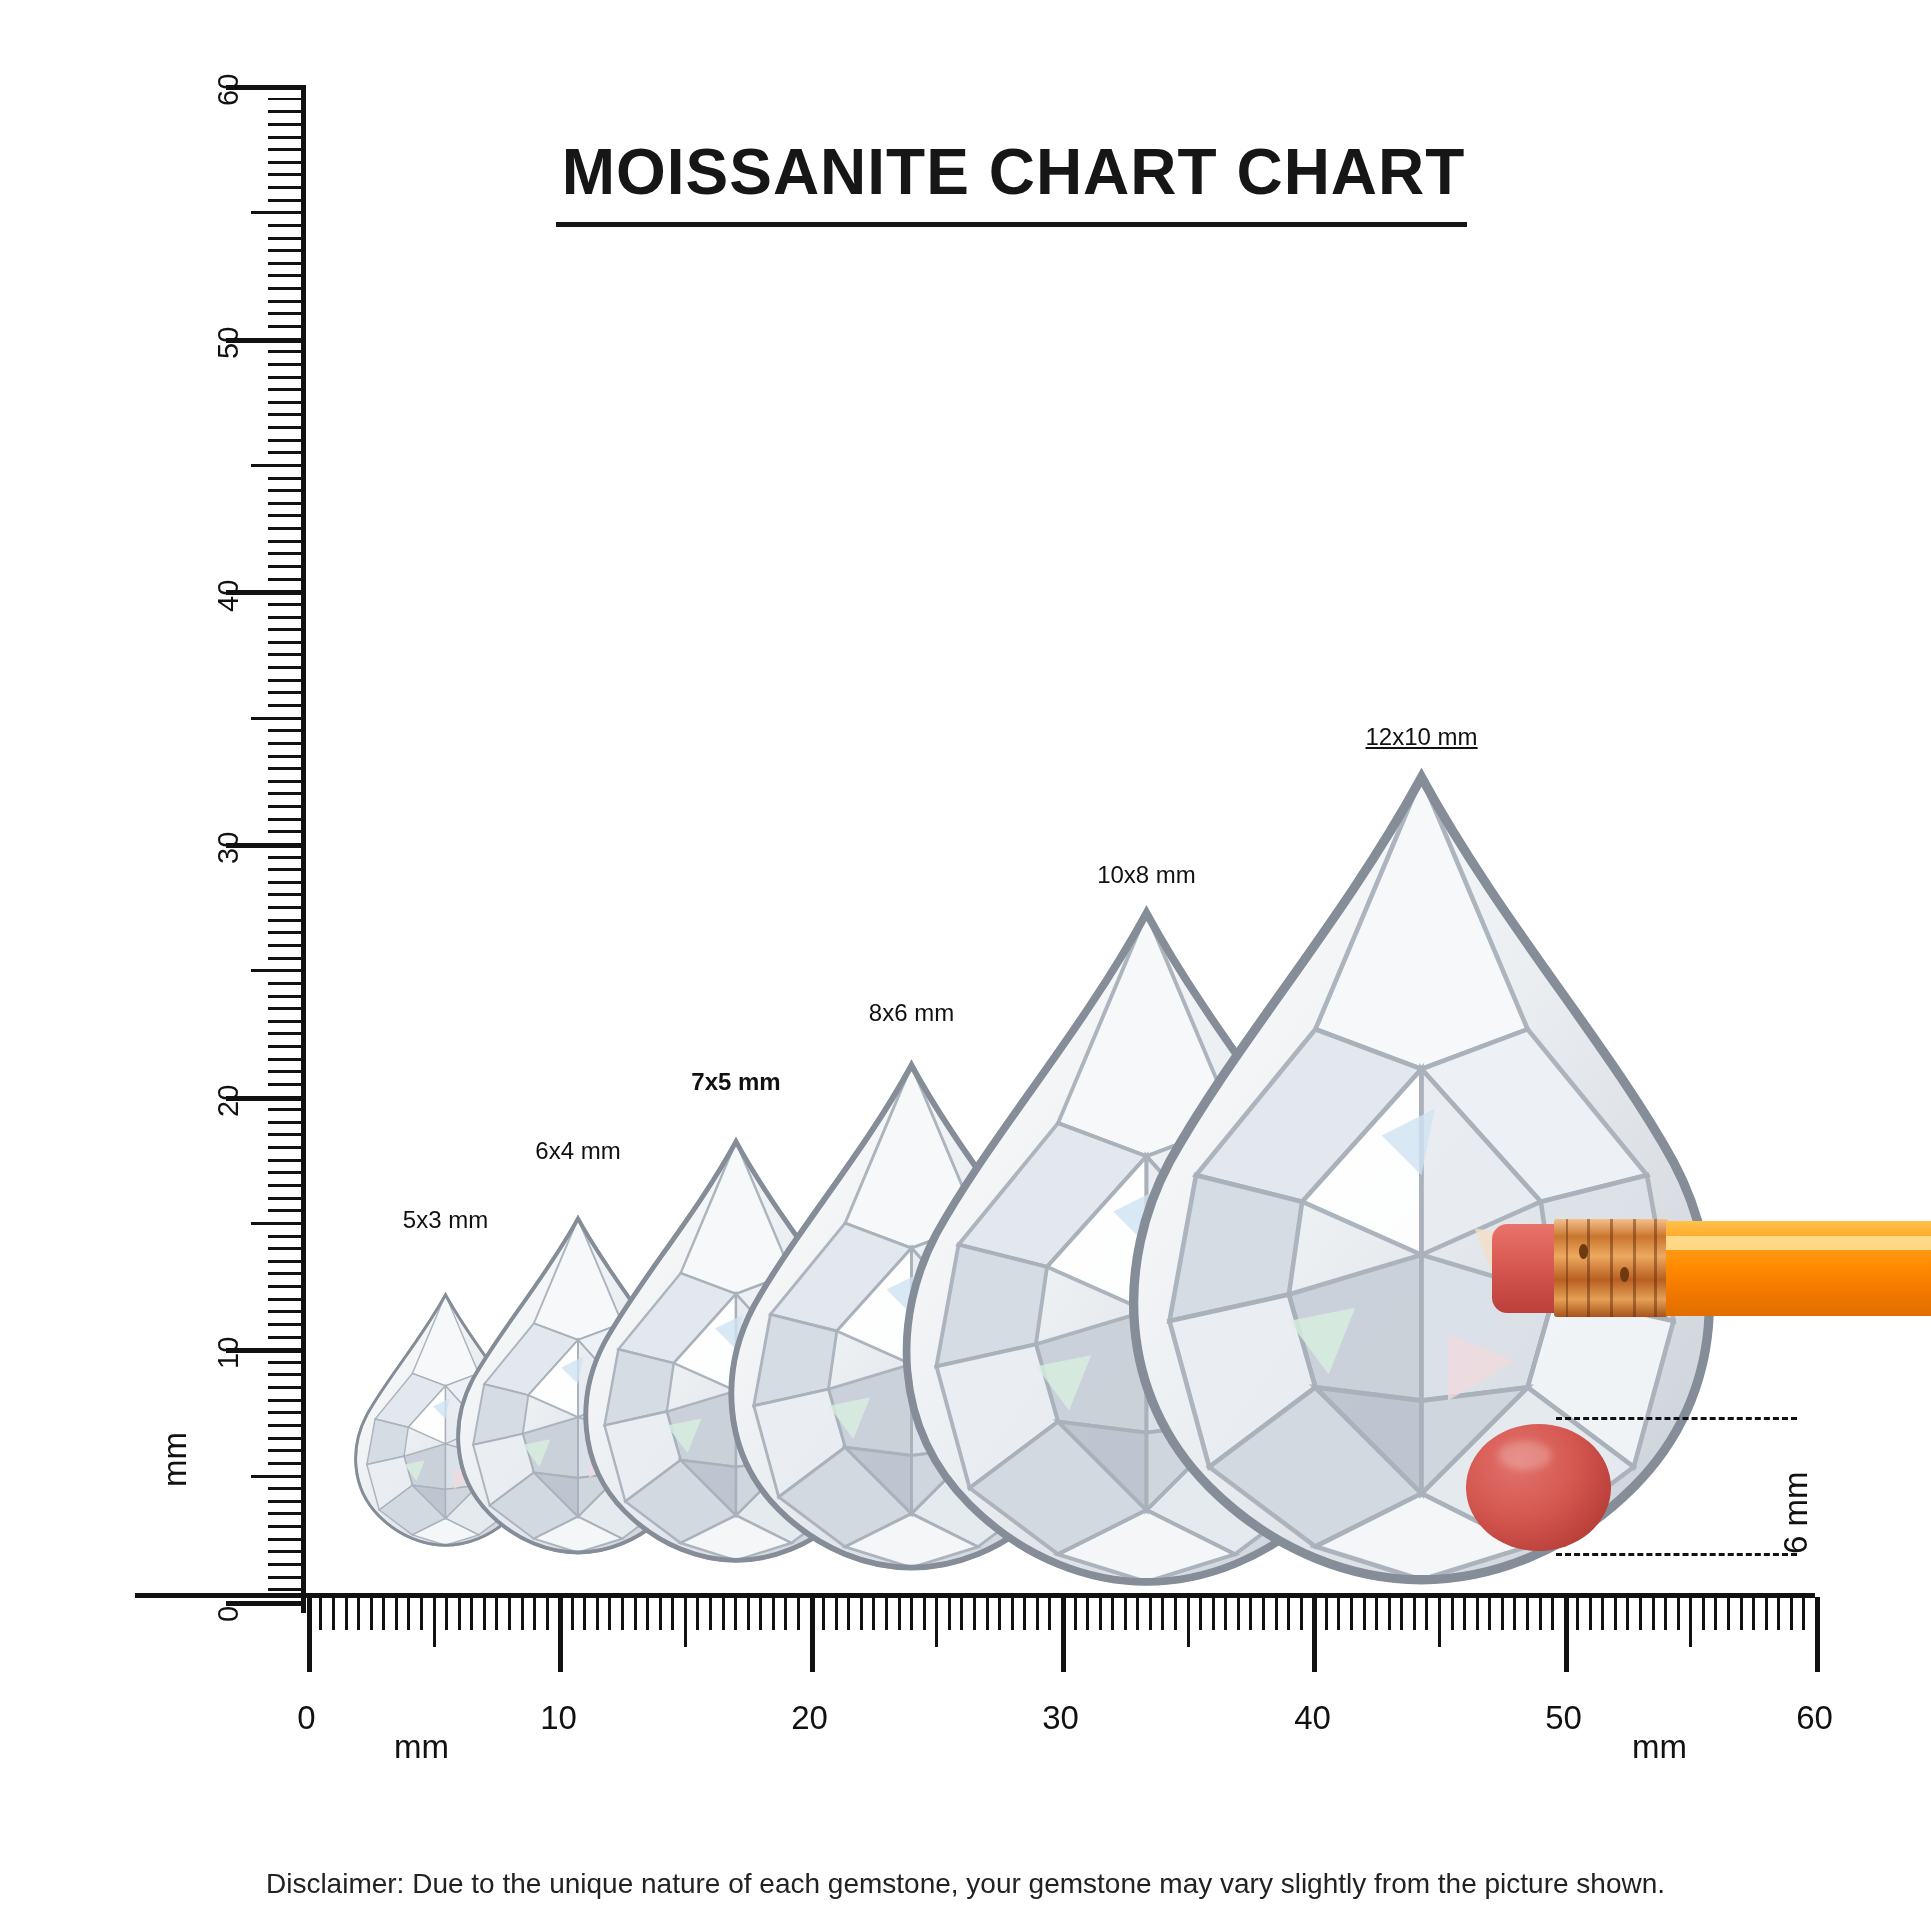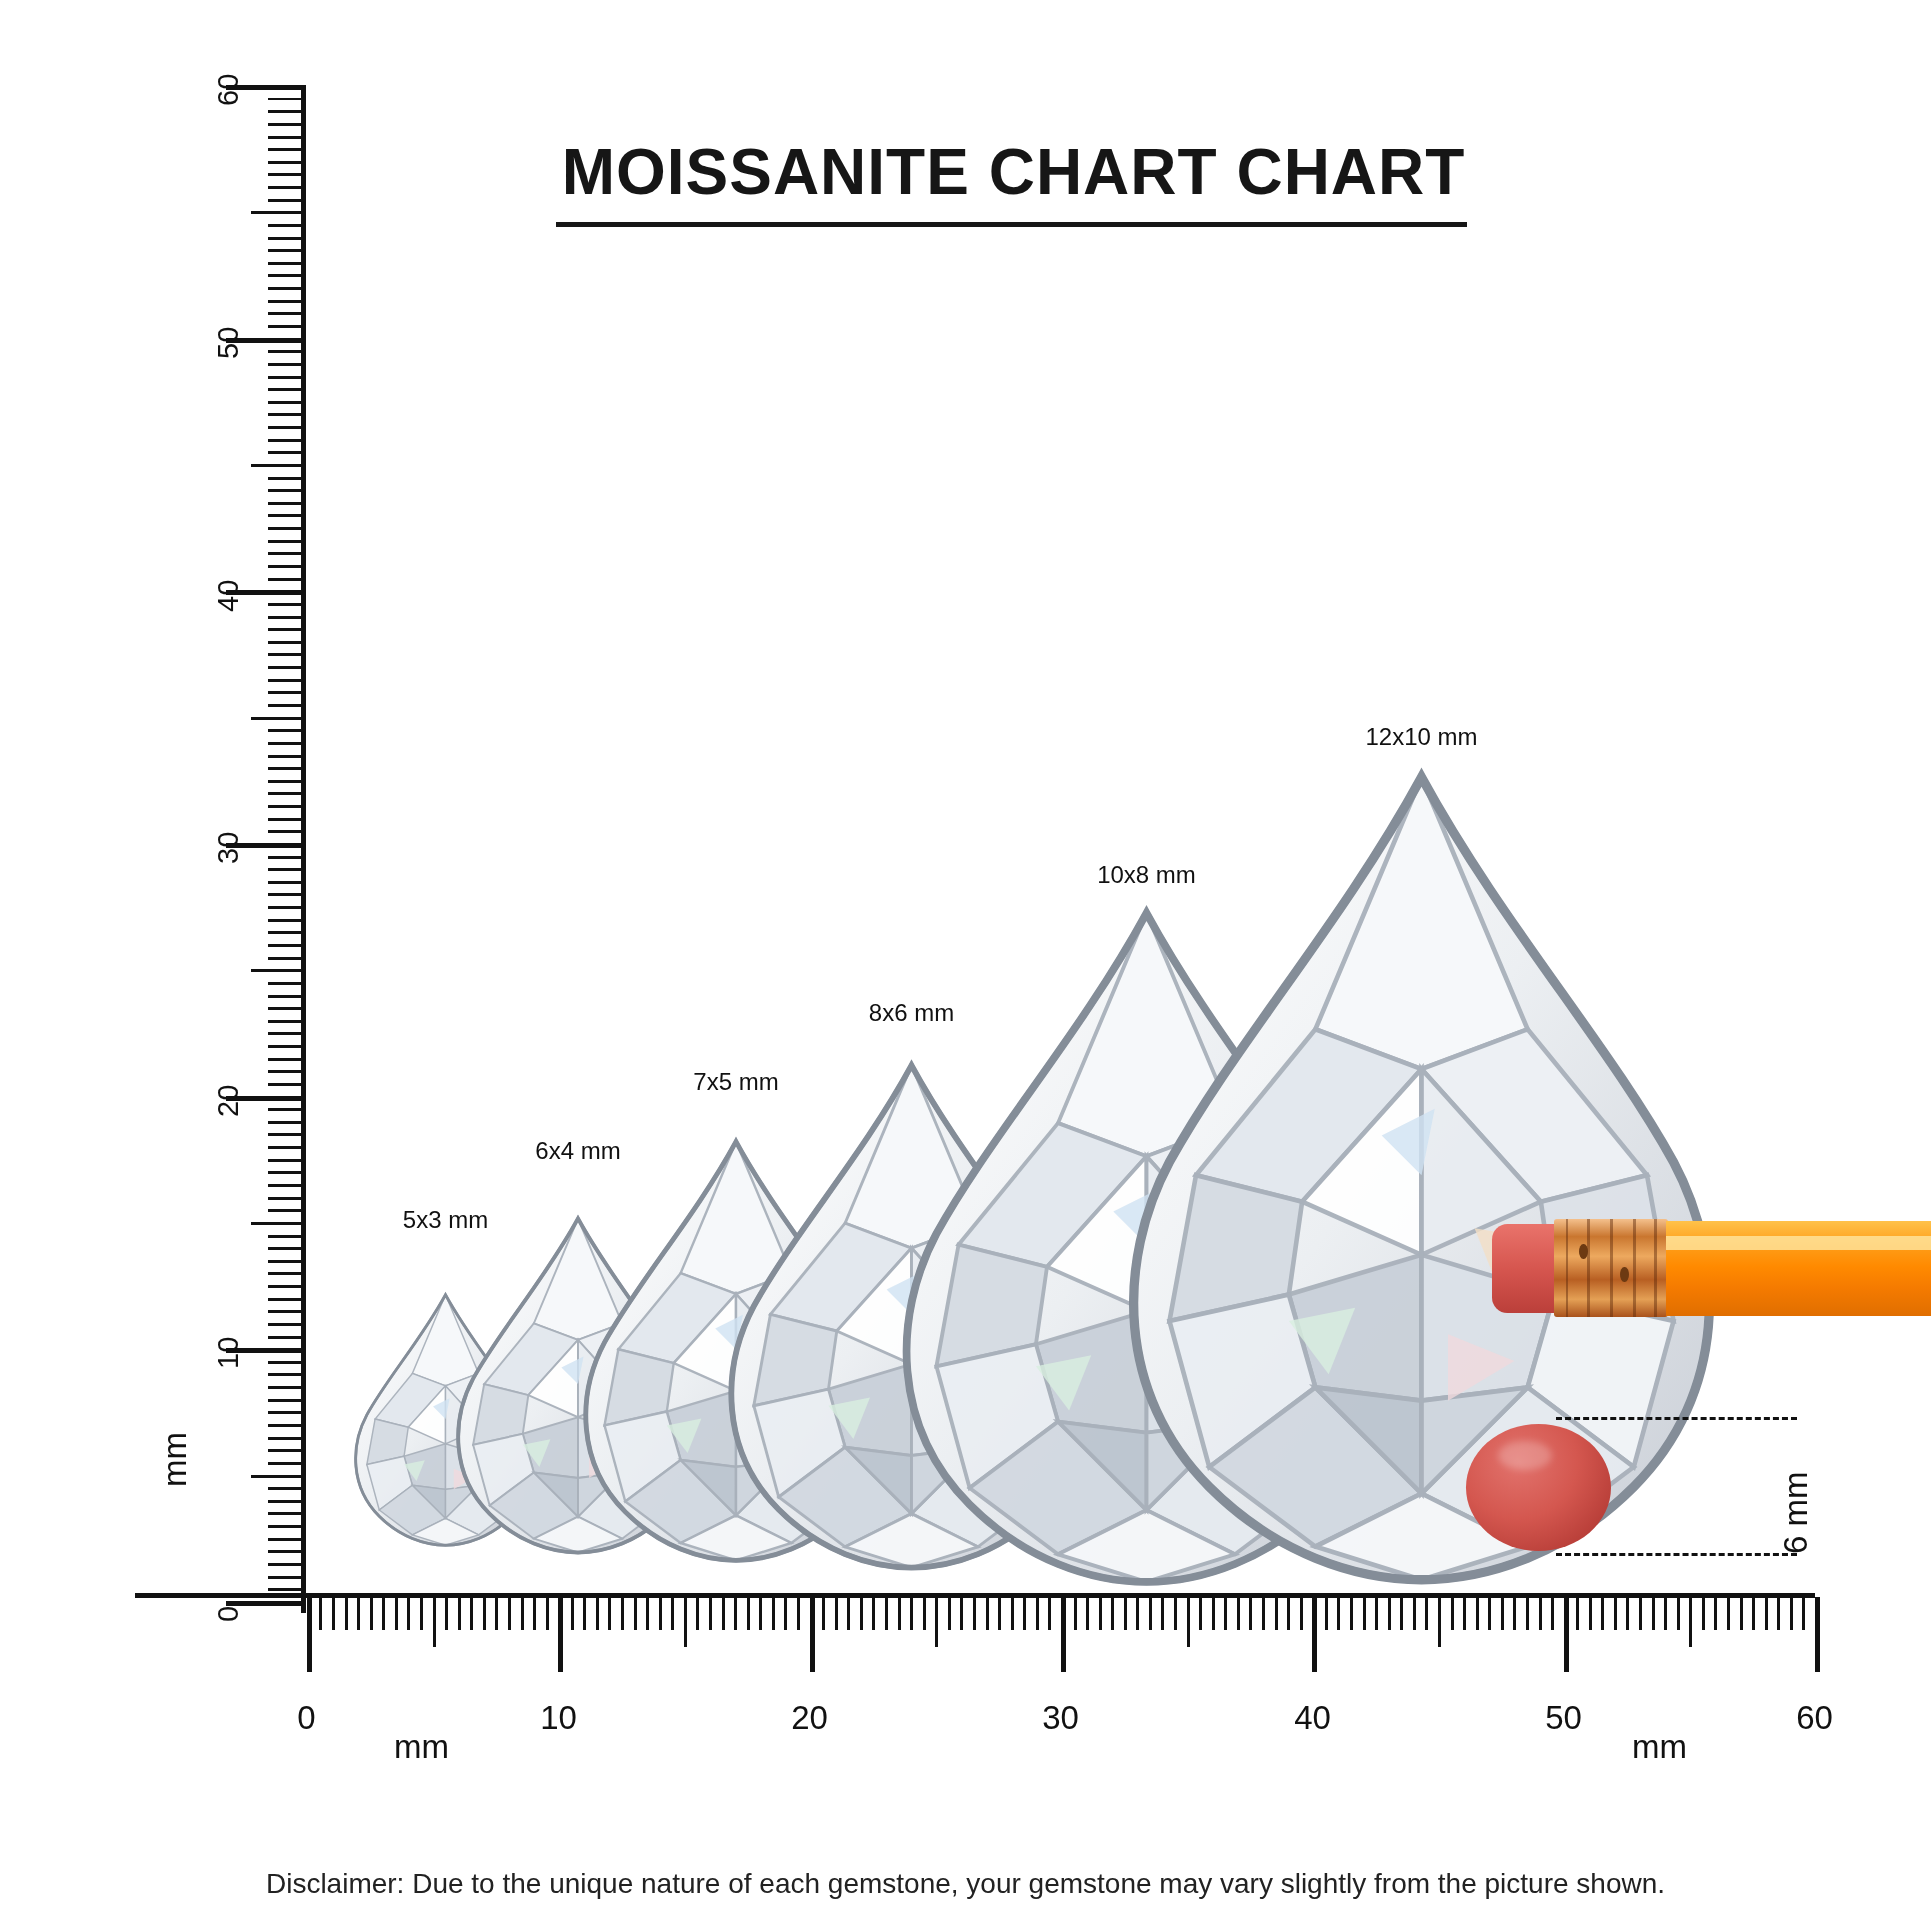--- a/index.html
+++ b/index.html
@@ -433,21 +433,21 @@
           <path d="M34 94 L50 96 L50 110 Z" fill="#bcc5cf" stroke="#a9b1bb" stroke-width="0.7" opacity="0.95"></path>
           <path d="M66 94 L50 96 L50 110 Z" fill="#cfd6de" stroke="#a9b1bb" stroke-width="0.7" opacity="0.95"></path>
           <path d="M44 56 L52 52 L50 62 Z" fill="#cfe2f3" opacity="0.8"></path>
           <path d="M58 70 L70 72 L62 80 Z" fill="#f3dfc6" opacity="0.8"></path>
           <path d="M30 84 L40 82 L36 92 Z" fill="#d8efe0" opacity="0.8"></path>
           <path d="M54 86 L64 90 L54 96 Z" fill="#f0d9dd" opacity="0.8"></path>
           <path d="M50 2 C62 24 78 42 88 60 C96 75 96 95 82 109 C72 119 60 123 50 123 C40 123 28 119 18 109 C4 95 4 75 12 60 C22 42 38 24 50 2 Z" fill="none" stroke="#848d98" stroke-width="1.4"></path>
         </svg></div>
     </div>
     <div class="gem" style="left: 563px; top: 1109px; width: 346px; height: 484px;">
-      <div class="cap" style="top: -41px;">7x5 mm</div>
+      <div class="cap" style="top: -41px; font-weight: bold;">7x5 mm</div>
       <div class="stone"><svg width="346" height="484" viewBox="0 0 100 125">
           <defs>
             <linearGradient id="g1" x1="0" y1="0" x2="1" y2="1">
               <stop offset="0%" stop-color="#ffffff"></stop>
               <stop offset="45%" stop-color="#eceff2"></stop>
               <stop offset="100%" stop-color="#c9ced6"></stop>
             </linearGradient>
             <linearGradient id="g2" x1="0" y1="1" x2="1" y2="0">
               <stop offset="0%" stop-color="#ffffff"></stop>
               <stop offset="60%" stop-color="#dfe4ea"></stop>
@@ -550,21 +550,21 @@
           <path d="M34 94 L50 96 L50 110 Z" fill="#bcc5cf" stroke="#a9b1bb" stroke-width="0.7" opacity="0.95"></path>
           <path d="M66 94 L50 96 L50 110 Z" fill="#cfd6de" stroke="#a9b1bb" stroke-width="0.7" opacity="0.95"></path>
           <path d="M44 56 L52 52 L50 62 Z" fill="#cfe2f3" opacity="0.8"></path>
           <path d="M58 70 L70 72 L62 80 Z" fill="#f3dfc6" opacity="0.8"></path>
           <path d="M30 84 L40 82 L36 92 Z" fill="#d8efe0" opacity="0.8"></path>
           <path d="M54 86 L64 90 L54 96 Z" fill="#f0d9dd" opacity="0.8"></path>
           <path d="M50 2 C62 24 78 42 88 60 C96 75 96 95 82 109 C72 119 60 123 50 123 C40 123 28 119 18 109 C4 95 4 75 12 60 C22 42 38 24 50 2 Z" fill="none" stroke="#848d98" stroke-width="1.4"></path>
         </svg></div>
     </div>
     <div class="gem" style="left: 1076px; top: 764px; width: 691px; height: 829px;">
-      <div class="cap" style="top: -41px;">12x10 mm</div>
+      <div class="cap" style="top: -41px; text-decoration: underline;">12x10 mm</div>
       <div class="stone"><svg width="691" height="829" viewBox="0 0 100 125">
           <defs>
             <linearGradient id="g1" x1="0" y1="0" x2="1" y2="1">
               <stop offset="0%" stop-color="#ffffff"></stop>
               <stop offset="45%" stop-color="#eceff2"></stop>
               <stop offset="100%" stop-color="#c9ced6"></stop>
             </linearGradient>
             <linearGradient id="g2" x1="0" y1="1" x2="1" y2="0">
               <stop offset="0%" stop-color="#ffffff"></stop>
               <stop offset="60%" stop-color="#dfe4ea"></stop>

